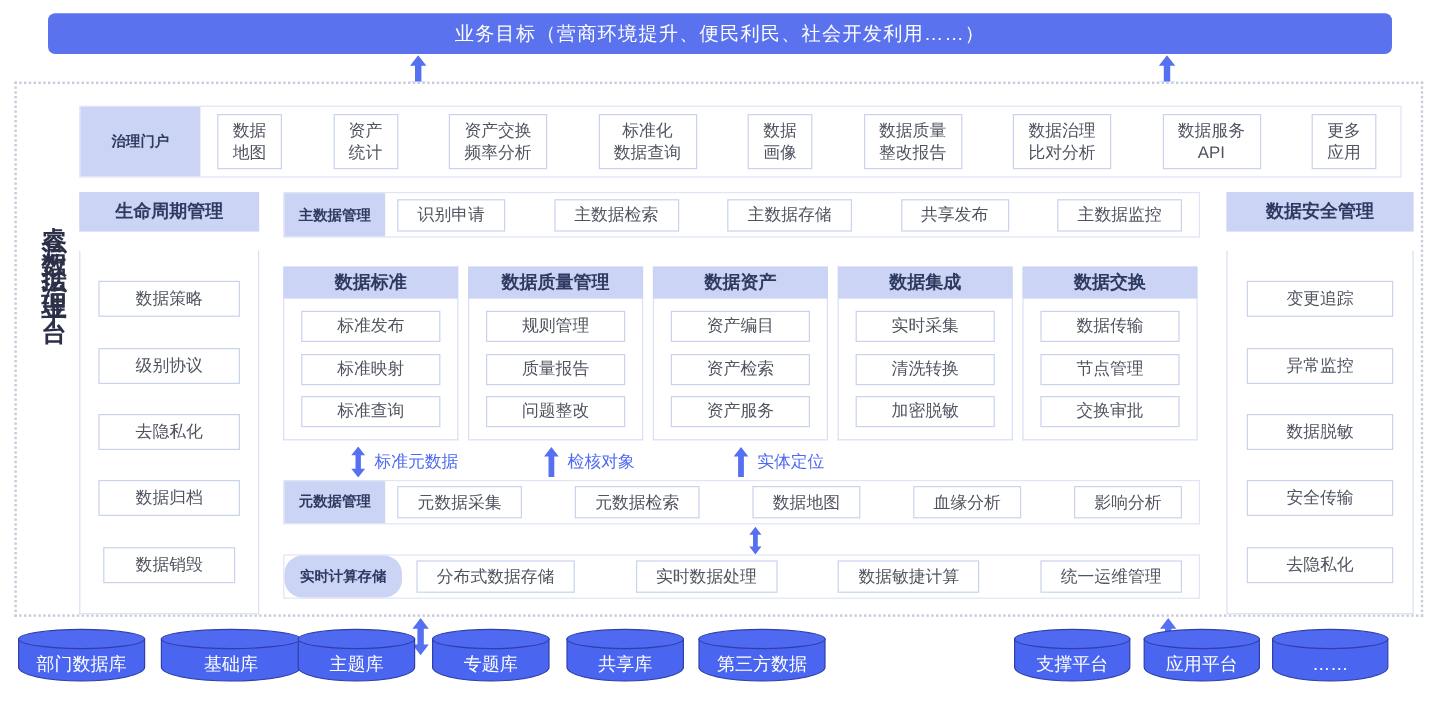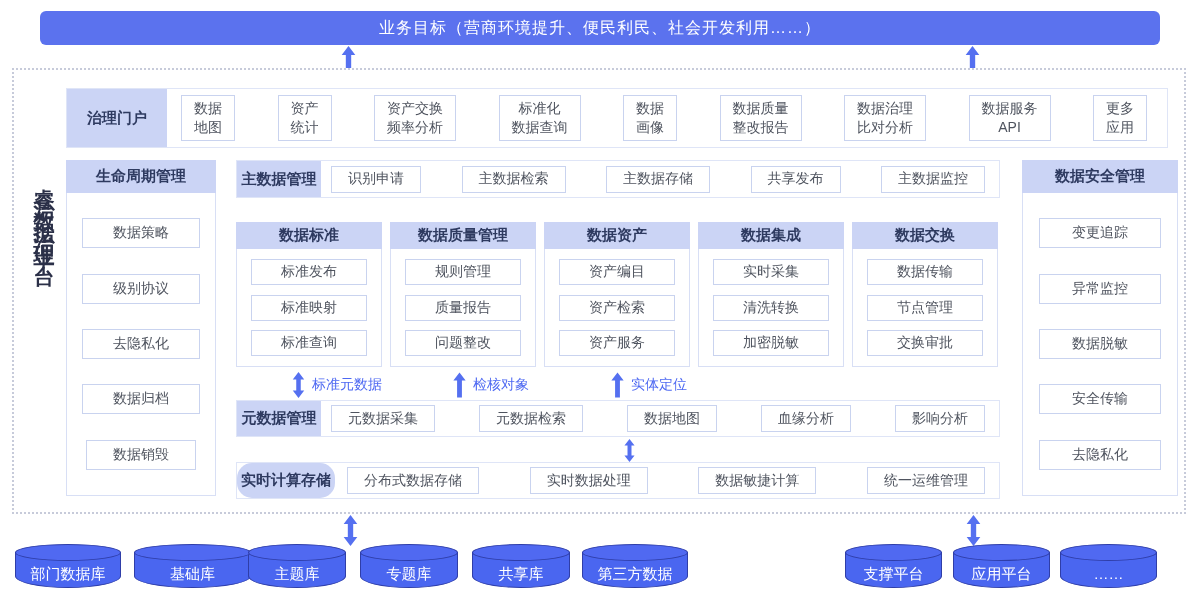--- a/index.html
+++ b/index.html
@@ -12,48 +12,48 @@
     display:flex; align-items:center; justify-content:center; letter-spacing:1px; }
 
   .frame { position:absolute; left:12px; top:68px; width:1174px; height:446px;
     border:2px dotted #C7CBDA; background:#fff; }
 
   .vtitle { position:absolute; left:30px; top:172px; writing-mode:vertical-rl; text-orientation:upright;
     font-size:21px; font-weight:bold; color:#2B3048; letter-spacing:11px; }
 
   .row { position:absolute; background:#fff; border:1px solid #DFE5F7; }
   .row-label { position:absolute; left:0; top:0; bottom:0; background:#CBD4F5;
-    color:#2E3A60; font-size:15px; font-weight:bold; display:flex; align-items:center; justify-content:center; }
+    color:#2E3A60; font-size:12px; font-weight:bold; display:flex; align-items:center; justify-content:center; }
   .row-items { position:absolute; top:0; bottom:0; right:0; display:flex; align-items:center;
     justify-content:space-between; }
 
   .chip { background:#fff; border:1px solid #C9D3EF; color:#4F545F; font-size:14px;
     display:flex; align-items:center; justify-content:center; text-align:center; }
   .chip.h1 { height:27px; padding:0 16px; white-space:nowrap; }
   .chip.h2 { height:46px; padding:2px 12px; line-height:19px; white-space:pre-line; }
 
   .col { position:absolute; width:146px; }
   .col-head { height:27px; background:#CBD4F5; color:#2E3A60; font-size:15px; font-weight:bold;
     display:flex; align-items:center; justify-content:center; }
   .col-body { border:1px solid #D8DFF5; border-top:none; background:#fff;
     display:flex; flex-direction:column; justify-content:space-evenly; align-items:center; }
   .col .col-body { height:118px; }
   .col .chip { width:116px; height:26px; }
 
   .side-col { position:absolute; top:160px; }
   .side-col .col-head { height:33px; }
-  .side-col .col-body { height:303px; }
+  .side-col .col-body { height:303px;margin-top:16px; }
   .side-col .chip { height:30px; }
 
   .flow { position:absolute; display:flex; align-items:center; gap:7px;
     color:#4D68F2; font-size:14px; font-weight:500; }
 
   .arrow { position:absolute; }
 
-  .cyl { position:absolute; top:544px; height:44px; }
+  .cyl { position:absolute; top:524px; height:44px; }
   .cyl-top { position:absolute; left:0; right:0; top:0; height:17px; border-radius:50%;
     background:#5069F1; border:1px solid #2F3EA8; z-index:2; }
   .cyl-body { position:absolute; left:0; right:0; top:8px; bottom:0; background:#4A66F0;
     border:1px solid #2F3EA8; border-radius:0 0 50% 50% / 0 0 12px 12px; }
   .cyl-label { position:absolute; left:0; right:0; top:19px; height:22px; line-height:22px; z-index:3;
     color:#fff; font-size:15px; text-align:center; }
 </style>
 </head>
 <body>
 

